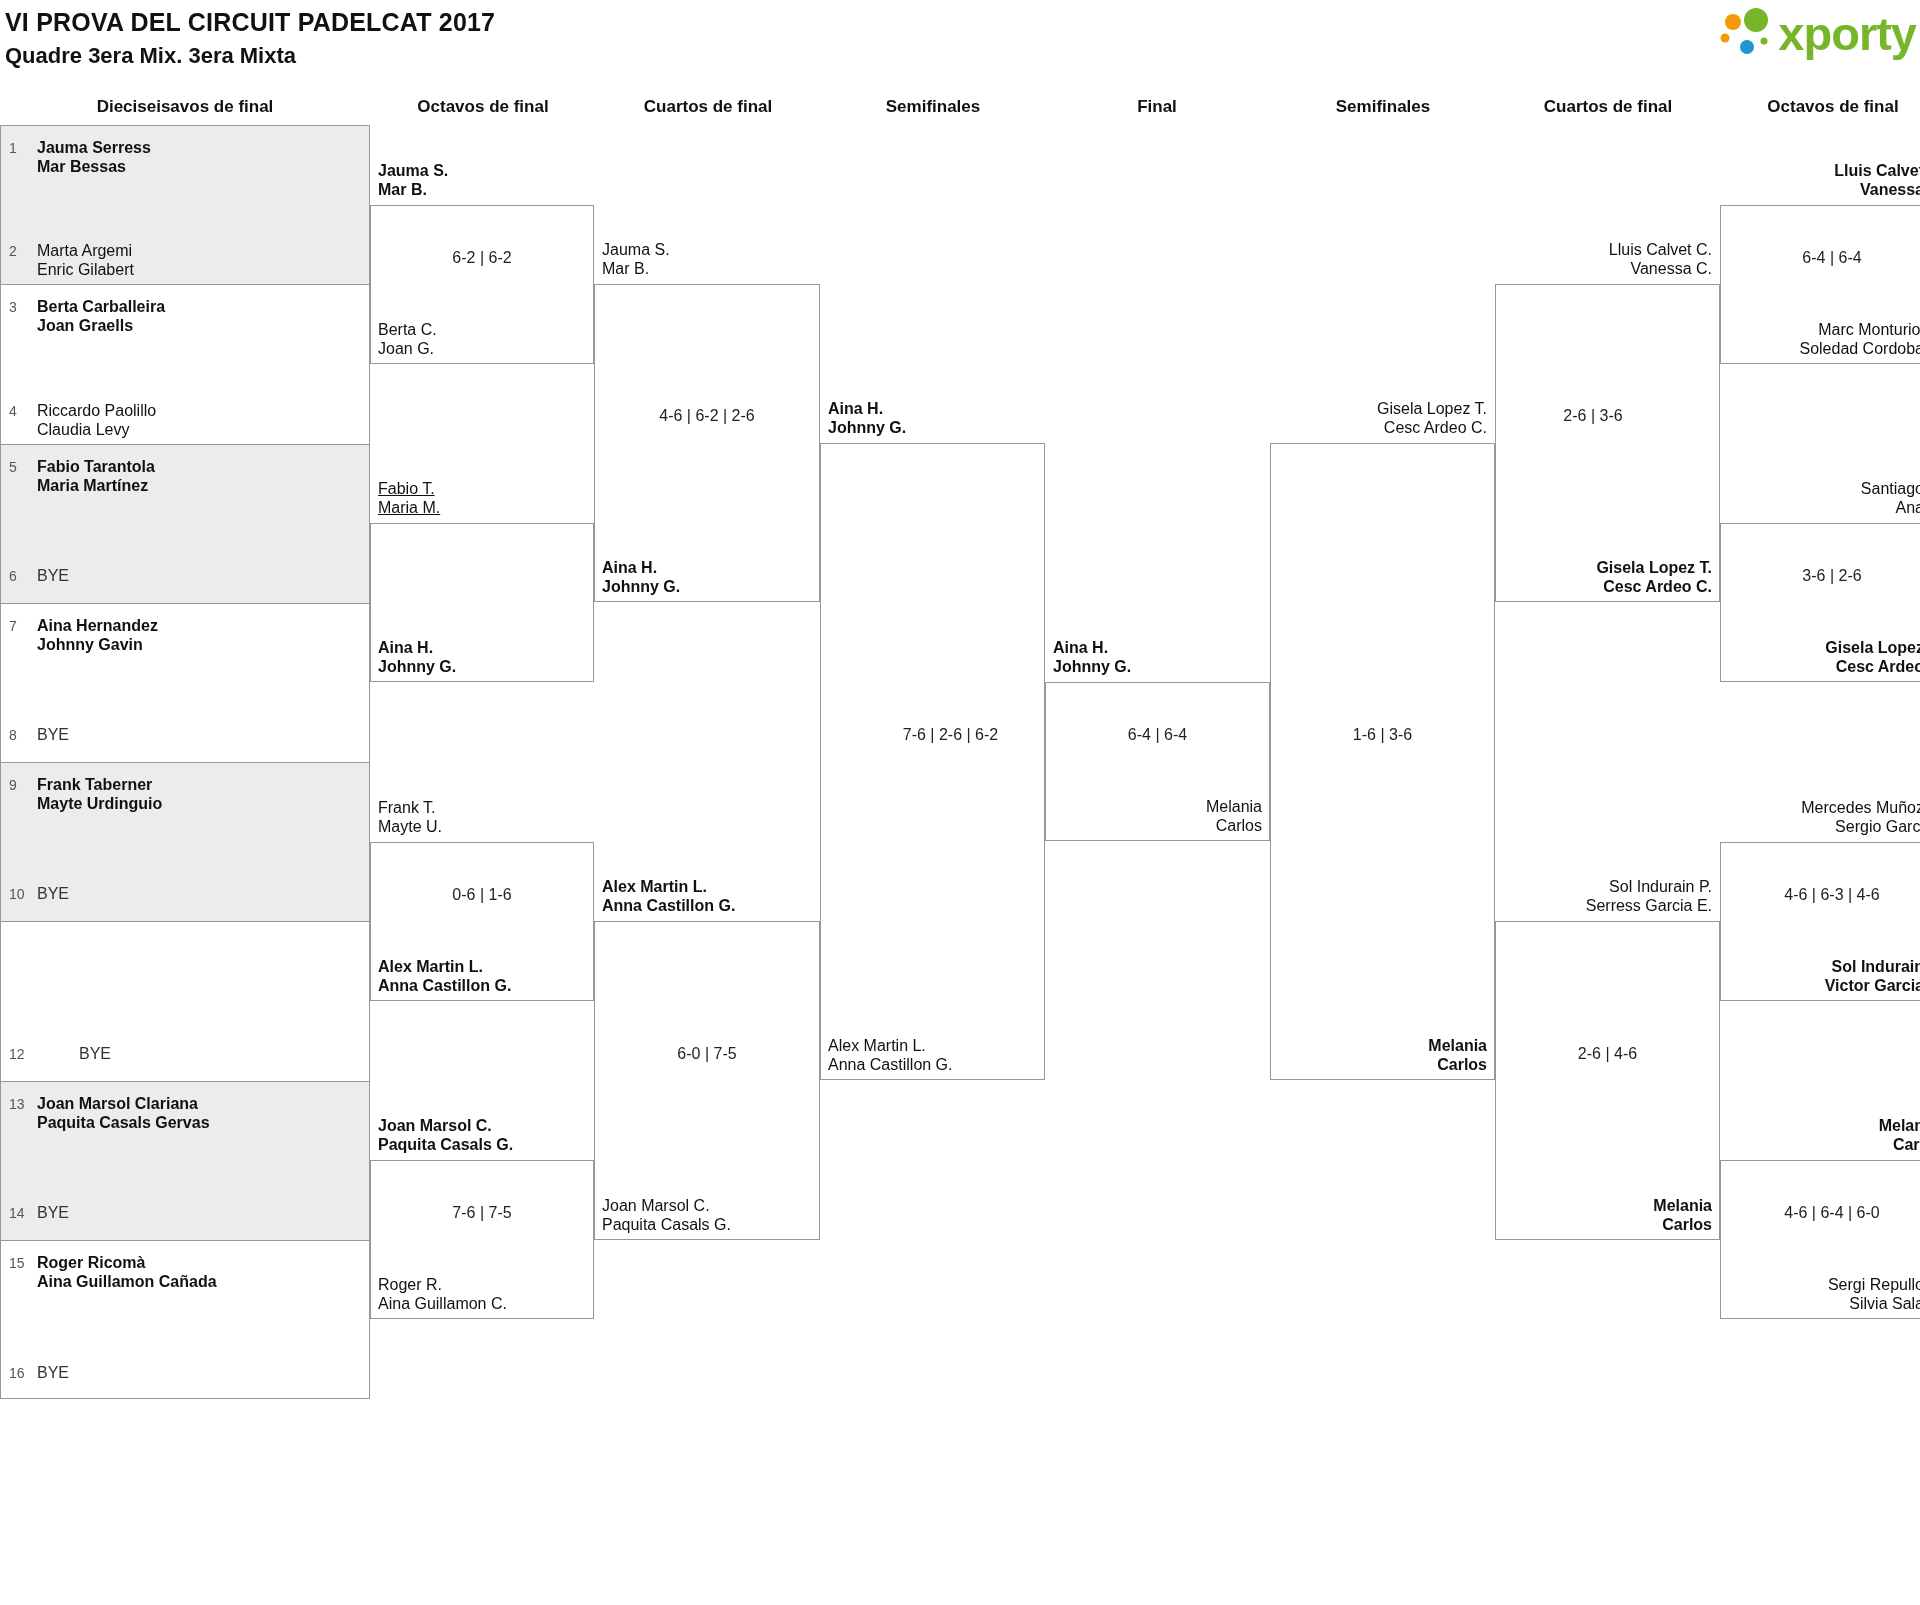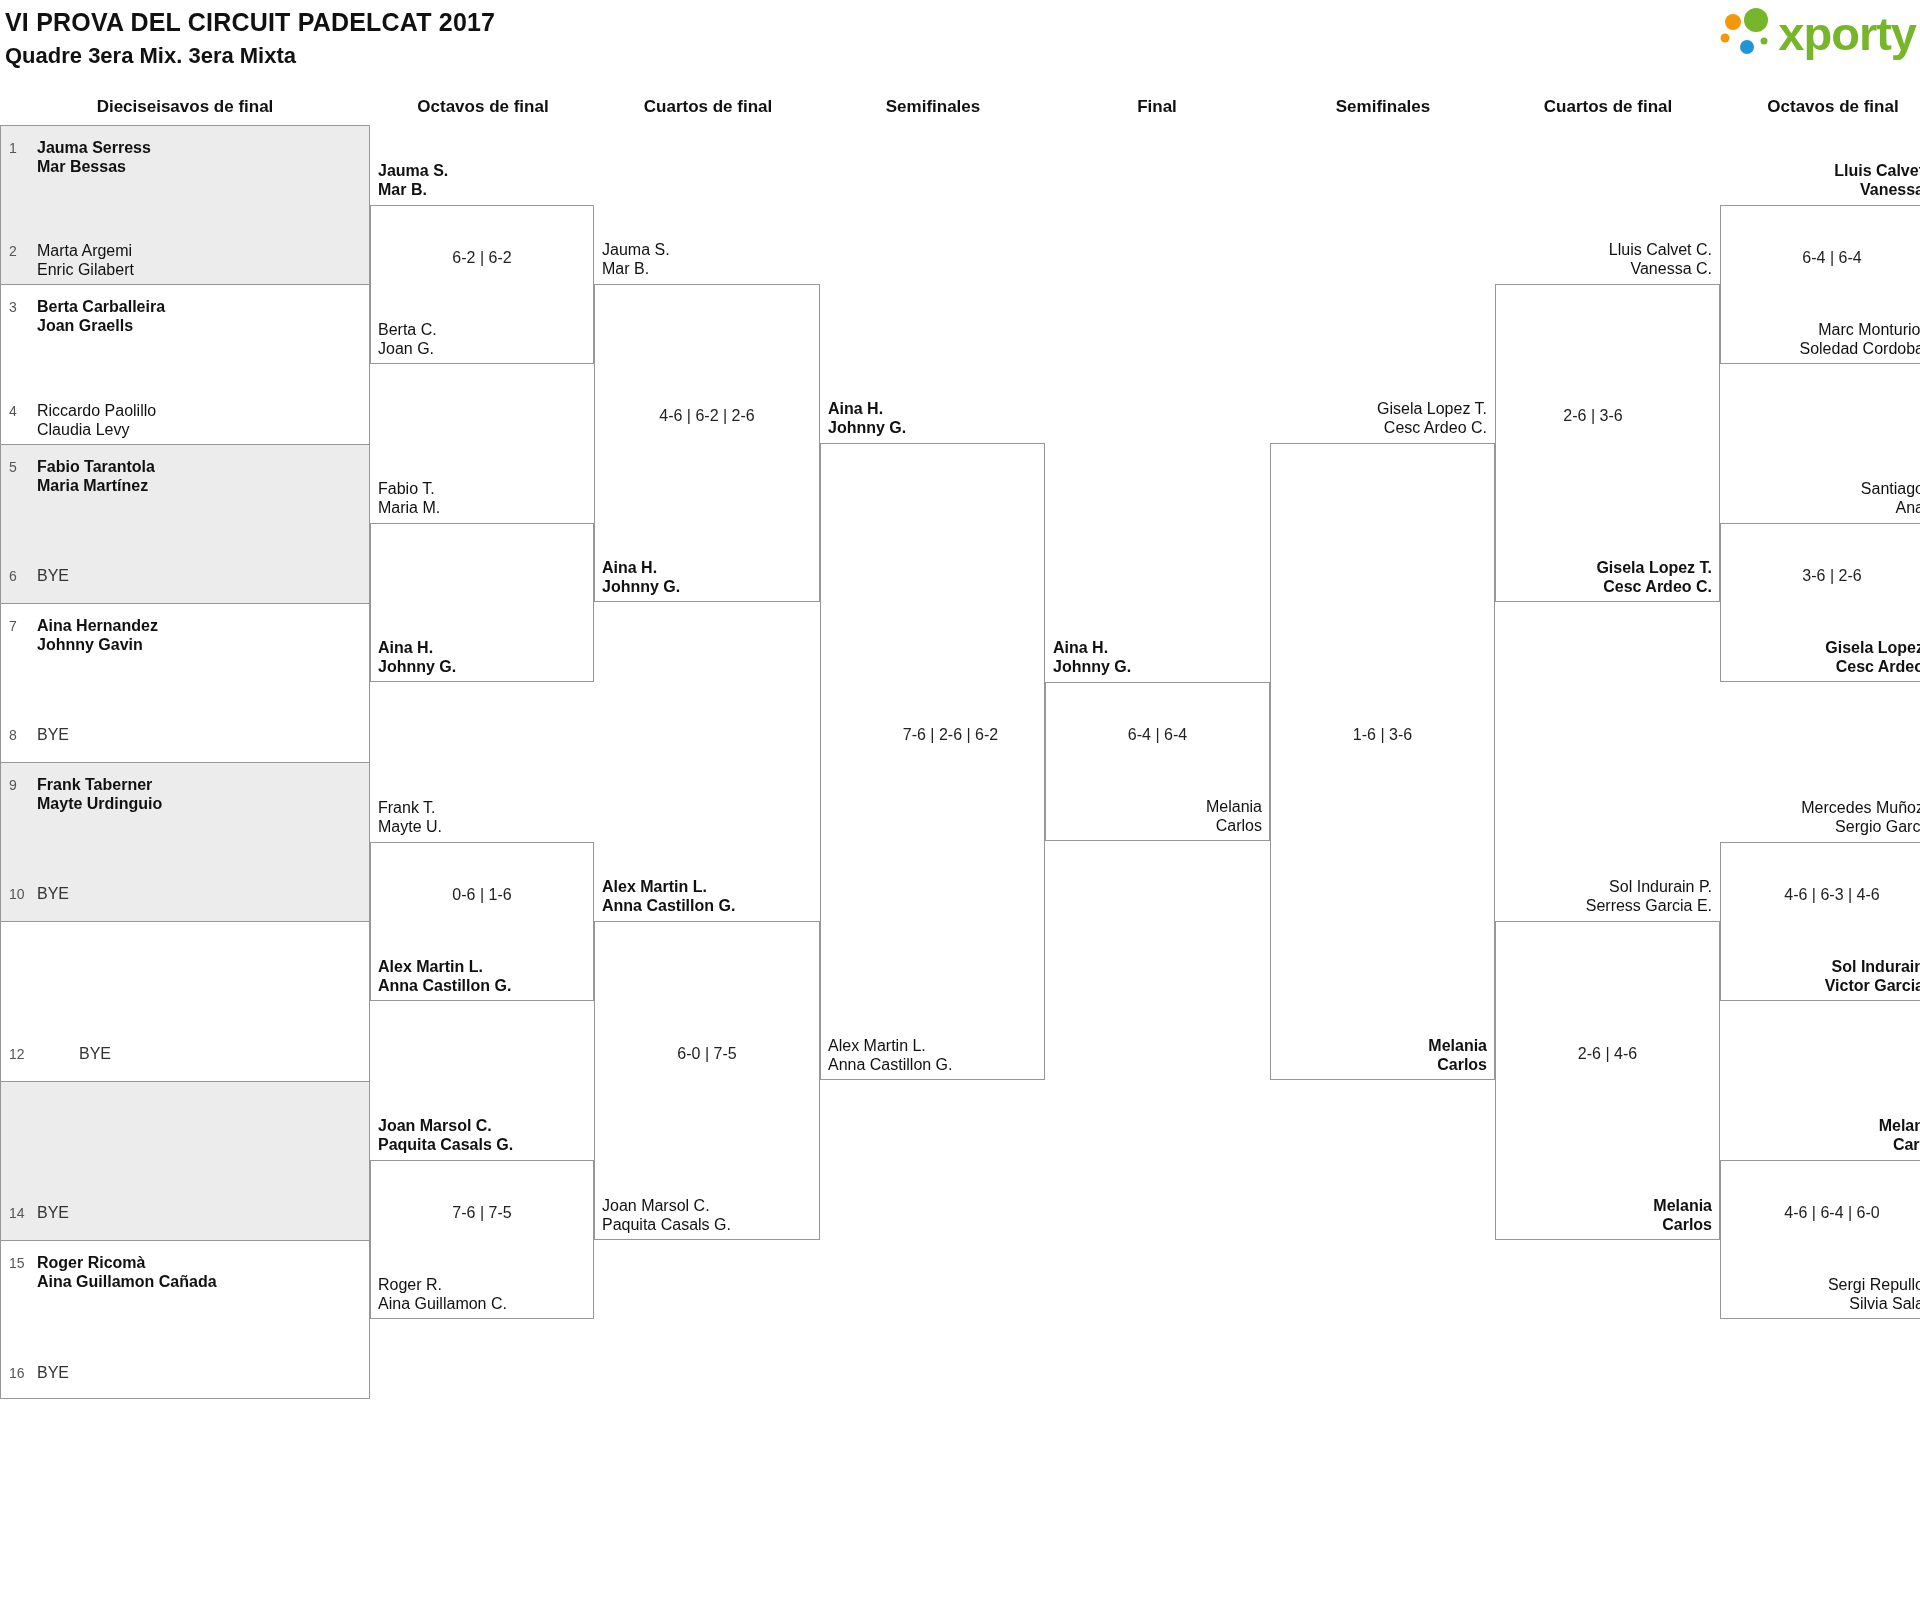--- a/index.html
+++ b/index.html
@@ -140,20 +140,27 @@
       </div>
       <div class="pair" style="height: 159.25px;">
         <div class="slot" style="bottom: 18px; padding-left: 42px;">
           <span class="slot-num">12</span>
           <div class="slot-names bye">
             <div>BYE</div>
           </div>
         </div>
       </div>
       <div class="pair shaded" style="height: 159.25px;">
+        <div class="slot" style="top: 12px;">
+          <span class="slot-num">13</span>
+          <div class="slot-names winner">
+            <div>Joan Marsol Clariana</div>
+            <div>Paquita Casals Gervas</div>
+          </div>
+        </div>
         <div class="slot" style="bottom: 18px;">
           <span class="slot-num">14</span>
           <div class="slot-names bye">
             <div>BYE</div>
           </div>
         </div>
       </div>
       <div class="pair" style="height: 159.25px;">
         <div class="slot" style="top: 12px;">
           <span class="slot-num">15</span>
@@ -174,21 +181,21 @@
     <div class="score" style="left: 370px; width: 224px; top: 248.5px;">6-2 | 6-2</div>
     <div class="team winner" style="top: 161px; left: 378px;">
       <div>Jauma S.</div>
       <div>Mar B.</div>
     </div>
     <div class="team" style="top: 320px; left: 378px;">
       <div>Berta C.</div>
       <div>Joan G.</div>
     </div>
     <div class="box" style="left: 370px; top: 523px; width: 224px; height: 159px;"></div>
-    <div class="team" style="top: 479px; left: 378px;">
+    <div class="team" style="top: 479px; left: 378px; text-decoration: underline;">
       <div>Fabio T.</div>
       <div>Maria M.</div>
     </div>
     <div class="team winner" style="top: 638px; left: 378px;">
       <div>Aina H.</div>
       <div>Johnny G.</div>
     </div>
     <div class="box" style="left: 370px; top: 842px; width: 224px; height: 159px;"></div>
     <div class="score" style="left: 370px; width: 224px; top: 885.5px;">0-6 | 1-6</div>
     <div class="team" style="top: 798px; left: 378px;">

